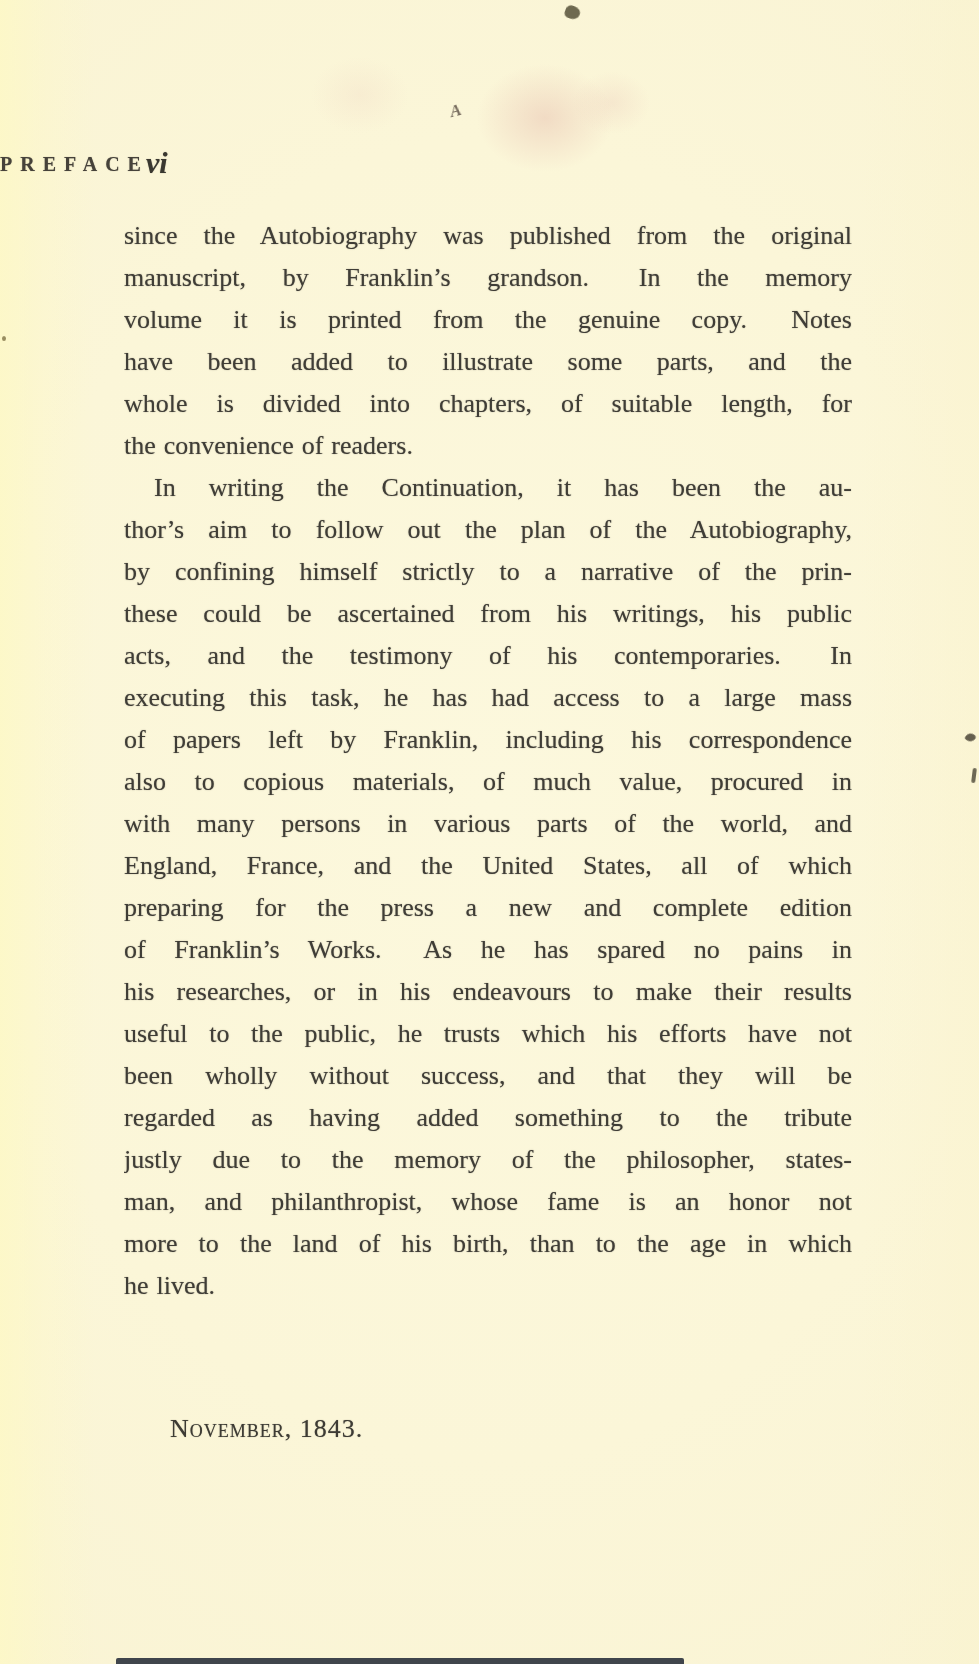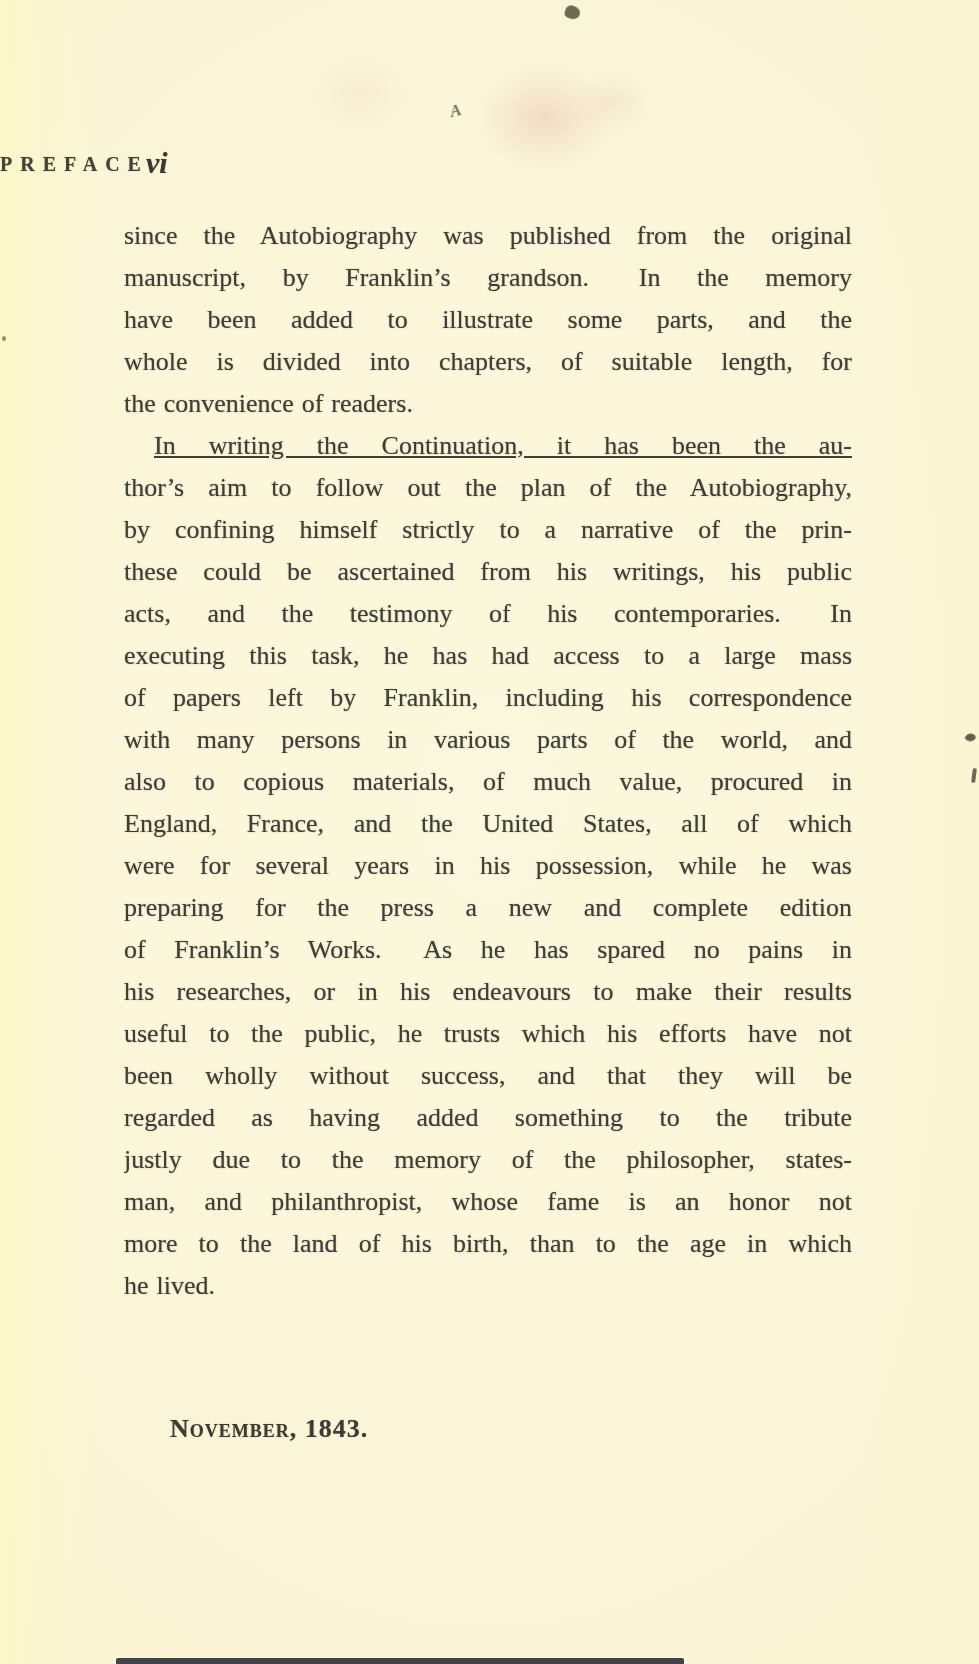--- a/index.html
+++ b/index.html
@@ -41,26 +41,26 @@
     position: absolute; left: 124px; top: 215px; width: 728px;
     font-size: 26px; line-height: 42px;
     text-shadow: 0 0 1.2px rgba(63,61,54,0.55);
     word-spacing: 1.5px;
   }
   .line {
     height: 42px; overflow: hidden;
     text-align: justify; text-align-last: justify;
   }
   .line.last { text-align: left; text-align-last: left; }
-  .line.indent { text-indent: 30px; text-decoration: underline; }
+  .line.indent { text-indent: 30px; }
 
   
   .dateline {
     position: absolute; left: 170px; top: 1414px;
-    font-size: 26px; font-weight: 700; font-variant: small-caps;
+    font-size: 26px; font-weight: 400; font-variant: small-caps;
     letter-spacing: 1px; color: #3d3b34;
     text-shadow: 0 0 1px rgba(61,59,52,0.55);
   }
 
   
   .speck-top {
     position: absolute; left: 565px; top: 6px; width: 15px; height: 13px;
     background: #565139; opacity: 0.85;
     border-radius: 45% 55% 60% 40%; transform: rotate(20deg);
     filter: blur(0.6px);
@@ -95,34 +95,34 @@
 <div class="page">
 
   <div class="running-head">
     <span class="folio">vi</span>
     <span class="head-title">PREFACE</span>
   </div>
 
   <div class="body-text">
       <div class="line">since the Autobiography was published from the original</div>
       <div class="line">manuscript, by Franklin’s grandson.  In the memory</div>
+      <div class="line">volume it is printed from the genuine copy.  Notes</div>
       <div class="line">have been added to illustrate some parts, and the</div>
       <div class="line">whole is divided into chapters, of suitable length, for</div>
       <div class="line last">the convenience of readers.</div>
       <div class="line indent">In writing the Continuation, it has been the au-</div>
       <div class="line">thor’s aim to follow out the plan of the Autobiography,</div>
       <div class="line">by confining himself strictly to a narrative of the prin-</div>
       <div class="line">these could be ascertained from his writings, his public</div>
       <div class="line">acts, and the testimony of his contemporaries.  In</div>
       <div class="line">executing this task, he has had access to a large mass</div>
       <div class="line">of papers left by Franklin, including his correspondence</div>
+      <div class="line">also to copious materials, of much value, procured in</div>
       <div class="line">with many persons in various parts of the world, and</div>
-      <div class="line">also to copious materials, of much value, procured in</div>
       <div class="line">England, France, and the United States, all of which</div>
-      <div class="line">were for several years in his possession, while he was</div>
       <div class="line">preparing for the press a new and complete edition</div>
       <div class="line">of Franklin’s Works.  As he has spared no pains in</div>
       <div class="line">his researches, or in his endeavours to make their results</div>
       <div class="line">useful to the public, he trusts which his efforts have not</div>
       <div class="line">been wholly without success, and that they will be</div>
       <div class="line">regarded as having added something to the tribute</div>
       <div class="line">justly due to the memory of the philosopher, states-</div>
       <div class="line">man, and philanthropist, whose fame is an honor not</div>
       <div class="line">more to the land of his birth, than to the age in which</div>
       <div class="line last">he lived.</div>

